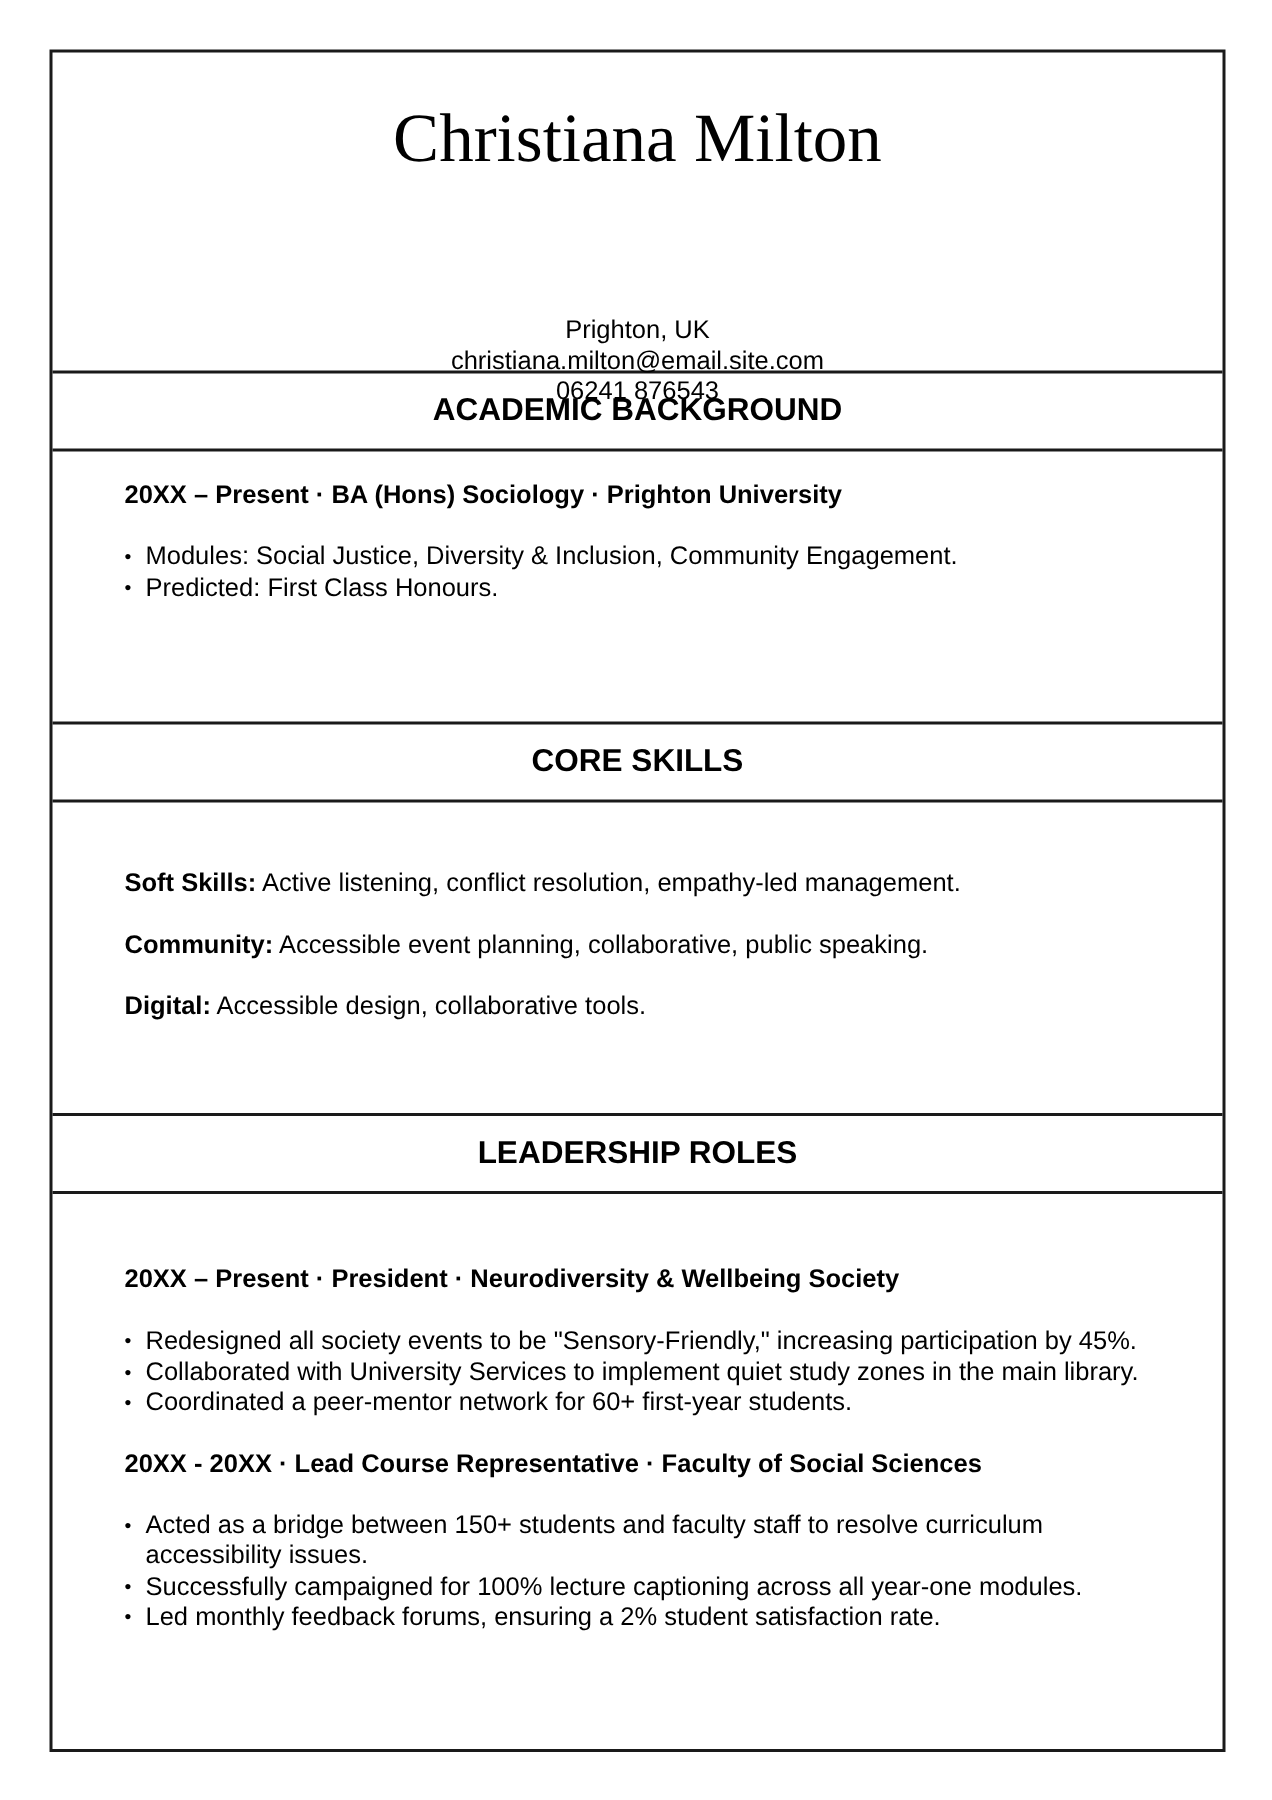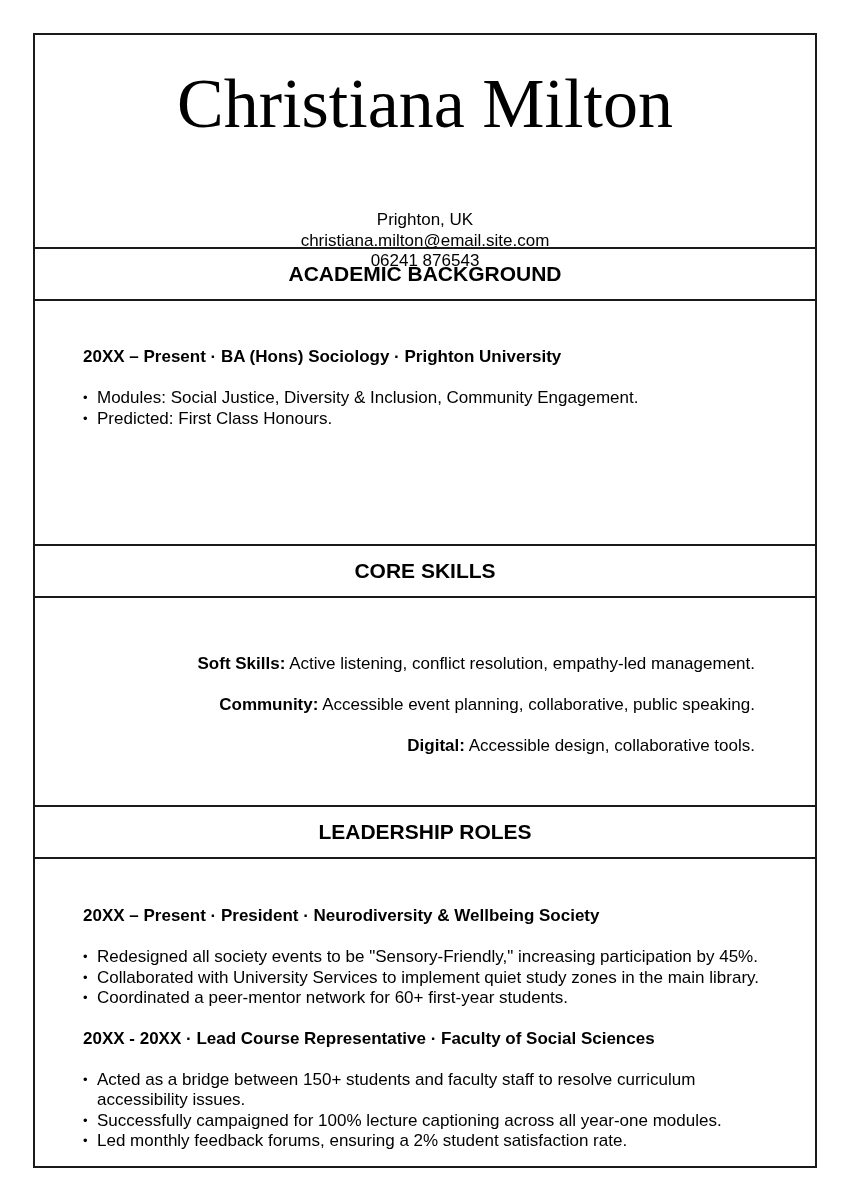--- a/index.html
+++ b/index.html
@@ -4,39 +4,39 @@
   <style>
     html, body { margin: 0; padding: 0; background: #ffffff; }
     body { width: 848px; height: 1200px; position: relative; font-family: "Liberation Sans", sans-serif; color: #000; }
     .page {
       position: absolute; left: 33px; top: 33px; width: 780px; height: 1131px;
       border: 2px solid #1a1a1a; box-sizing: content-box;
     }
     .header { height: 212px; text-align: center; position: relative; }
     .name {
       font-family: "Liberation Serif", "DejaVu Serif", serif;
-      font-size: 70px; line-height: 1; font-weight: normal;
+      font-size: 46px; line-height: 1; font-weight: normal;
       position: absolute; left: 0; right: 0; top: 34px; margin: 0;
       letter-spacing: 0px;
     }
     .contact { position: absolute; left: 0; right: 0; top: 131px; font-size: 17px; line-height: 20.5px; margin-top: 44px; }
     .section-title {
       border-top: 2px solid #1a1a1a; border-bottom: 2px solid #1a1a1a;
       height: 50px; line-height: 50px; text-align: center;
       font-weight: bold; font-size: 21px; margin: 0;
     }
     .section-body { padding: 0 48px; }
     .entry-title { font-weight: bold; font-size: 17px; margin: 0; line-height: 20px; }
     ul.bullets { list-style: none; margin: 0; padding: 0; }
     ul.bullets li { position: relative; padding-left: 14px; font-size: 17px; line-height: 20.5px; }
     ul.bullets li::before { content: "•"; position: absolute; left: 0; top: 0; font-size: 13px; }
-    .skill { font-size: 17px; line-height: 20px; margin: 12px; text-align: right; }
+    .skill { font-size: 17px; line-height: 20px; margin: 0; }
     .skill b { font-weight: bold; }
 
-    #academic-body { height: 243px; padding-top: 46px; box-sizing: border-box; }
+    #academic-body { height: 180px; padding-top: 19px; box-sizing: border-box; }
     #academic-body .entry-title { margin-bottom: 21px; }
 
     #skills-body { height: 207px; padding-top: 44px; box-sizing: border-box; }
     #skills-body .skill { margin-bottom: 21px; }
 
     #leadership-body { padding-top: 47px; }
     .role { margin-bottom: 20px; }
     .role .entry-title { margin-bottom: 21px; }
   </style>
 </head>

